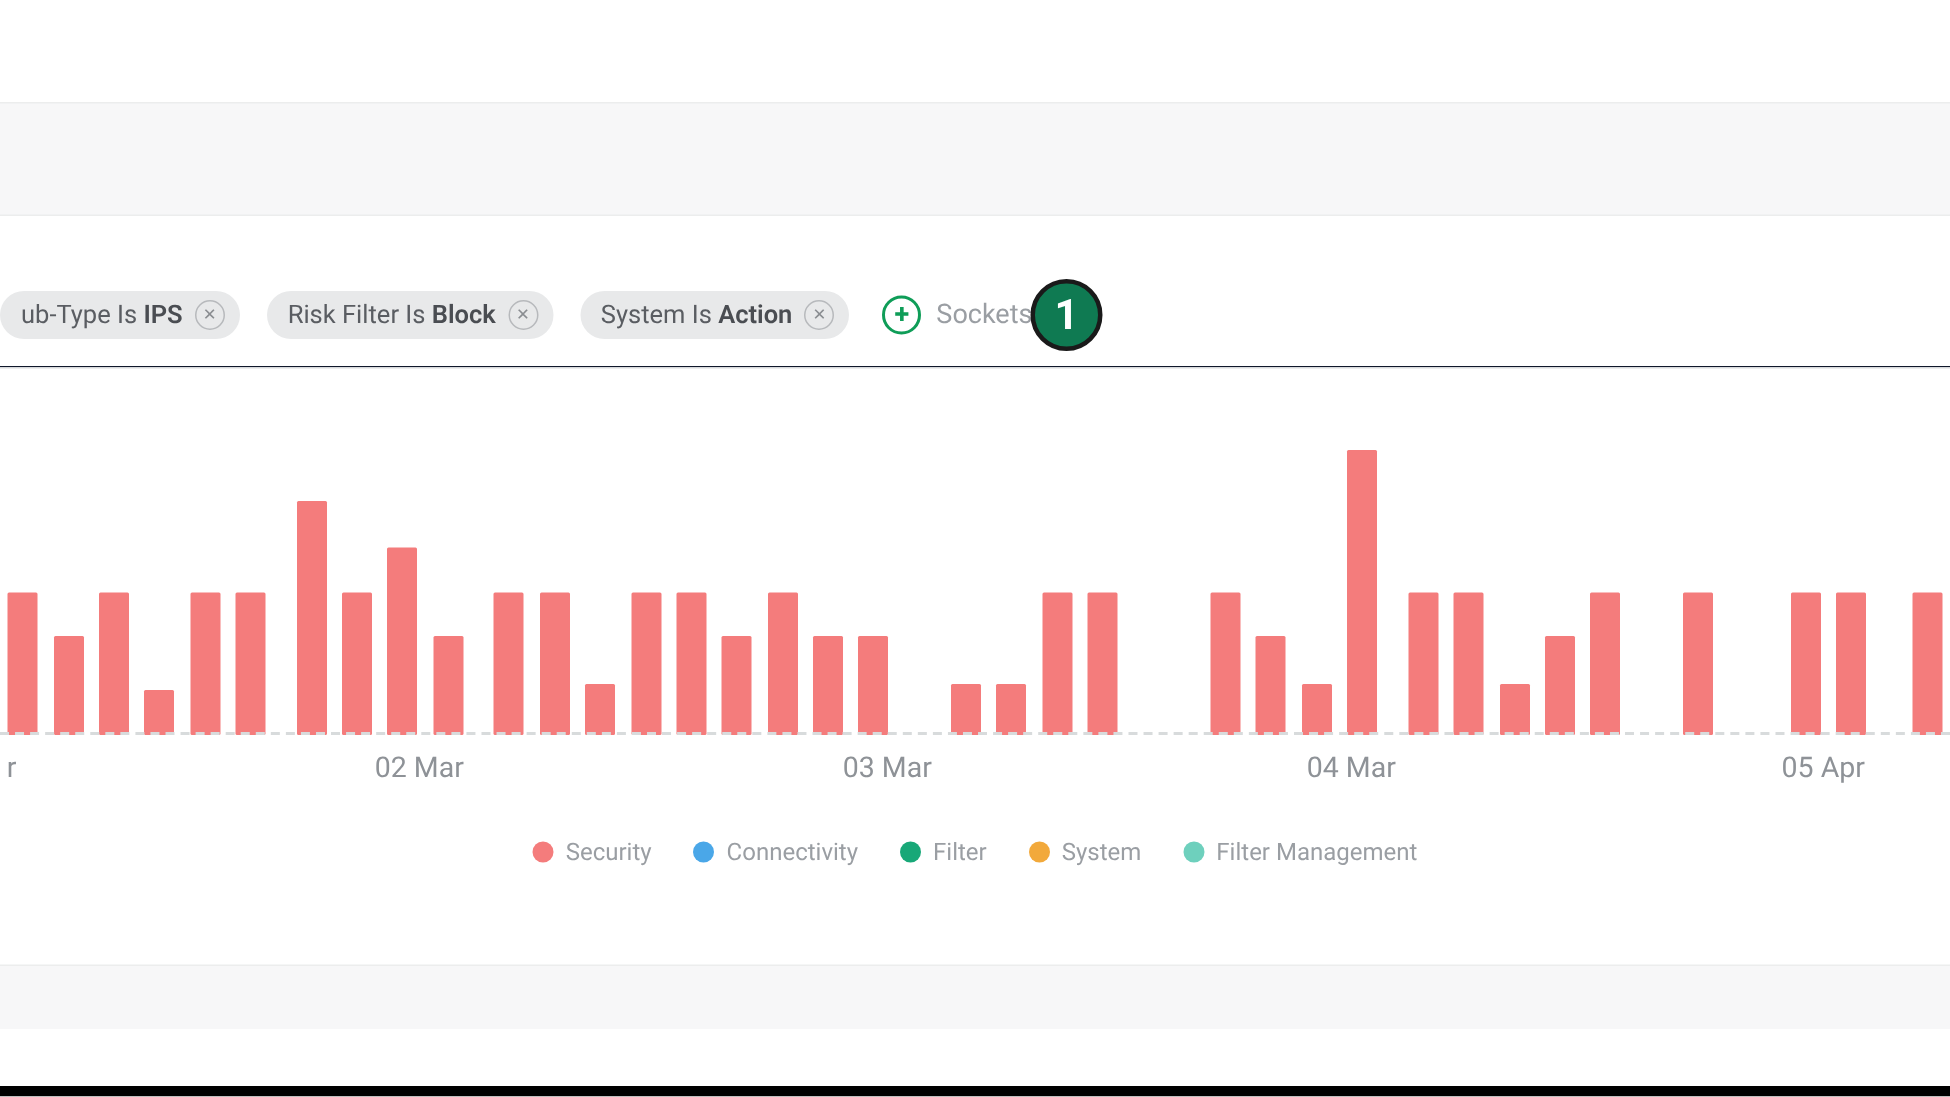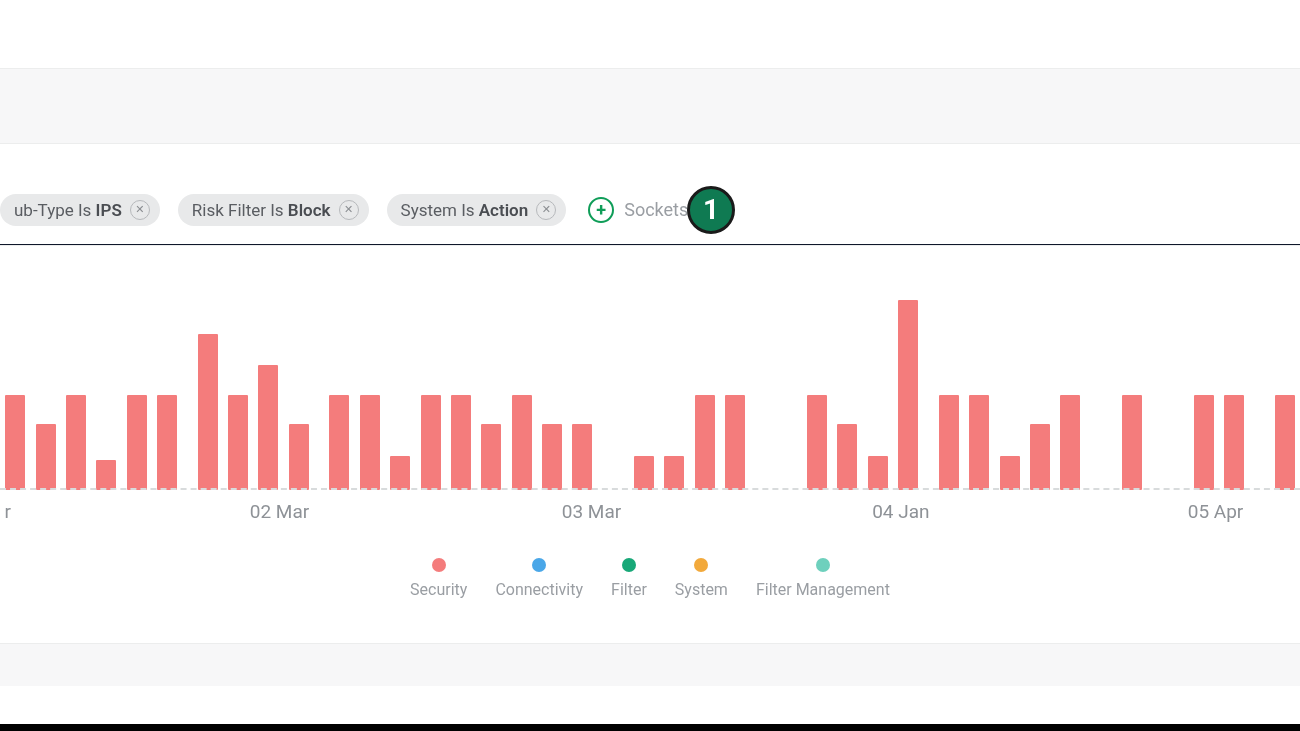--- a/index.html
+++ b/index.html
@@ -140,21 +140,20 @@
   margin-top: 30px;
   flex-wrap: wrap;
 }
 .legend-item {
   display: flex;
   align-items: center;
   gap: 8px;
   font-size: 16px;
   color: #9a9ea3;
   cursor: pointer;
-  flex-direction: column;
 }
 .legend-dot {
   width: 14px;
   height: 14px;
   border-radius: 50%;
 }
 .white-gap-2 { height: 52px; background: #fff; border-bottom: 1px solid #eceded; }
 .gray-band-2 { height: 42px; background: #f7f7f8; }
 .bottom-spacer { height: 12px; background: #fff; }
 .black-bar { position: absolute; left: 0; right: 0; bottom: 0; height: 7px; background: #000; }
@@ -319,21 +318,21 @@
         <div class="bar-slot">
           <div class="bar" style="height: 95px;"></div>
         </div>
       </div>
     <div class="baseline"></div>
   </div>
   <div class="x-axis" id="xaxis">
       <div class="x-tick" style="left: 0.6%;">r</div>
       <div class="x-tick" style="left: 21.5%;">02 Mar</div>
       <div class="x-tick" style="left: 45.5%;">03 Mar</div>
-      <div class="x-tick" style="left: 69.3%;">04 Jan</div>
+      <div class="x-tick" style="left: 69.3%;">04 Mar</div>
       <div class="x-tick" style="left: 93.5%;">05 Apr</div>
     </div>
   <div class="legend" id="legend">
       <div class="legend-item">
         <span class="legend-dot" style="background: rgb(244, 124, 124);"></span>
         <span>Security</span>
       </div>
       <div class="legend-item">
         <span class="legend-dot" style="background: rgb(74, 167, 232);"></span>
         <span>Connectivity</span>

